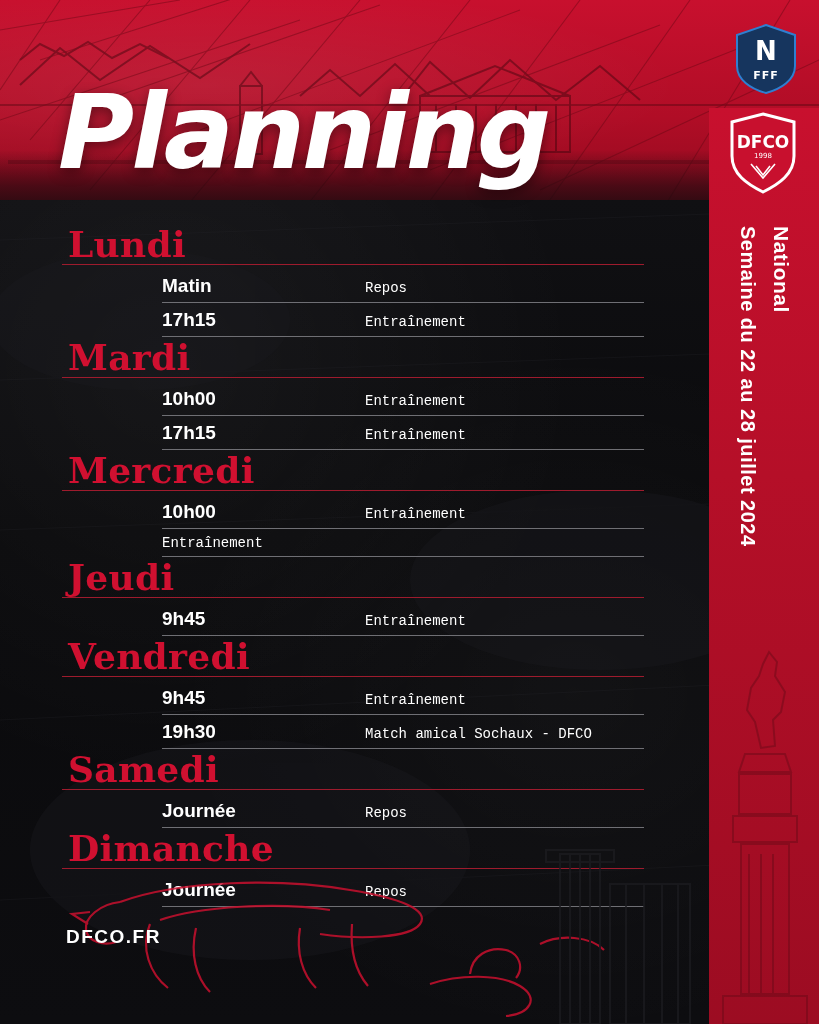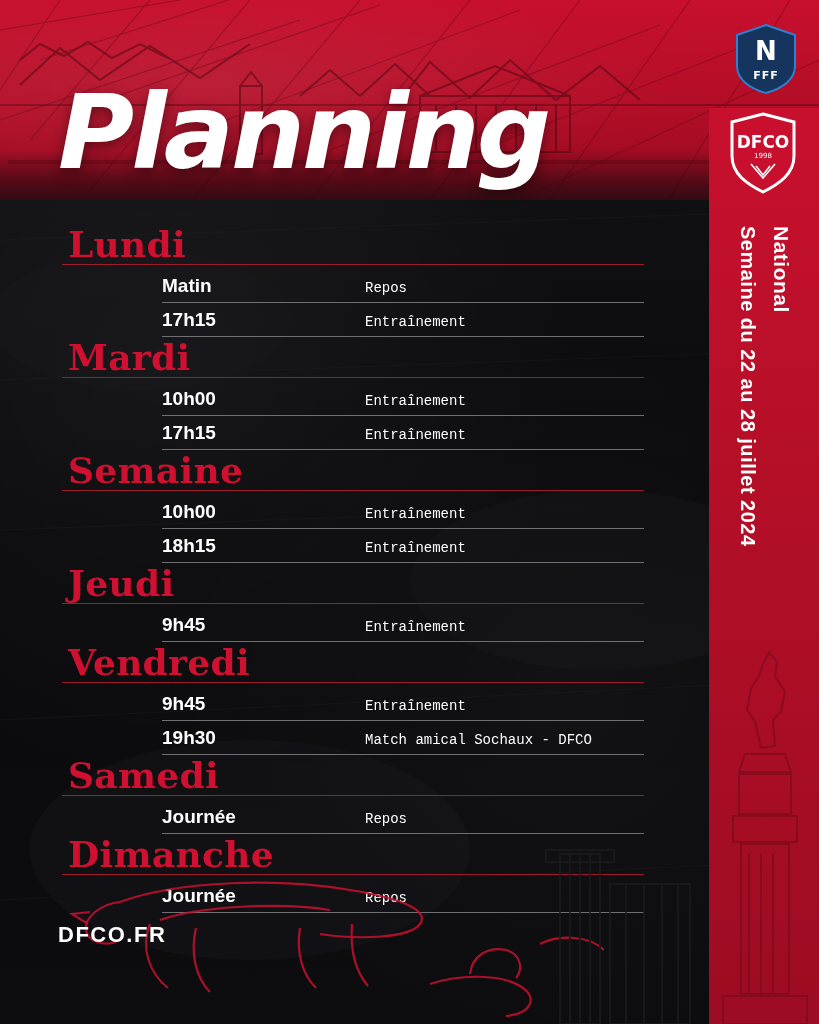--- a/index.html
+++ b/index.html
@@ -154,24 +154,24 @@
     color: #ffffff;
     font-family: Liberation Mono, monospace;
     font-size: 14px;
     font-weight: normal;
   }
   .day-block { margin-bottom: 2px; }
 
   
   .footer-url {
     position: absolute;
-    left: 58px; bottom: 76px;
+    left: 66px; bottom: 76px;
     color: #ffffff;
     font-weight: bold;
-    font-size: 22px;
+    font-size: 19px;
     letter-spacing: 1.5px;
   }
   .bottom-sketch {
     position: absolute;
     left: 0; bottom: 0;
     width: 709px; height: 200px;
     opacity: .85;
     pointer-events: none;
   }
 </style>
@@ -279,28 +279,27 @@
         <span class="time">10h00</span>
         <span class="act">Entraînement</span>
       </div>
       <div class="row">
         <span class="time">17h15</span>
         <span class="act">Entraînement</span>
       </div>
     </div>
 
     <div class="day-block">
-      <div class="day">Semaine</div>
+      <div class="day">Mercredi</div>
       <div class="day-rule"></div>
       <div class="row">
         <span class="time">10h00</span>
         <span class="act">Entraînement</span>
       </div>
       <div class="row">
-        <span class="time">18h15</span>
         <span class="act">Entraînement</span>
       </div>
     </div>
 
     <div class="day-block">
       <div class="day">Jeudi</div>
       <div class="day-rule"></div>
       <div class="row">
         <span class="time">9h45</span>
         <span class="act">Entraînement</span>

